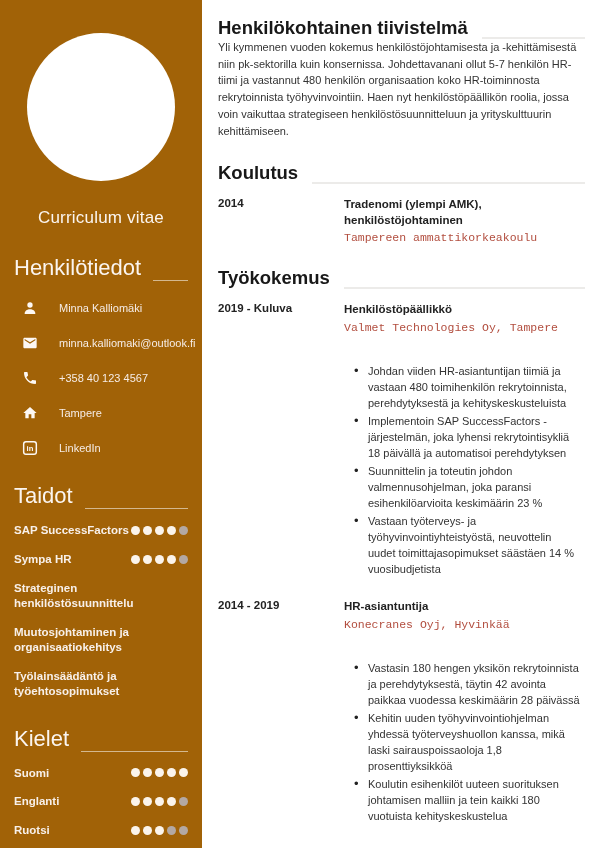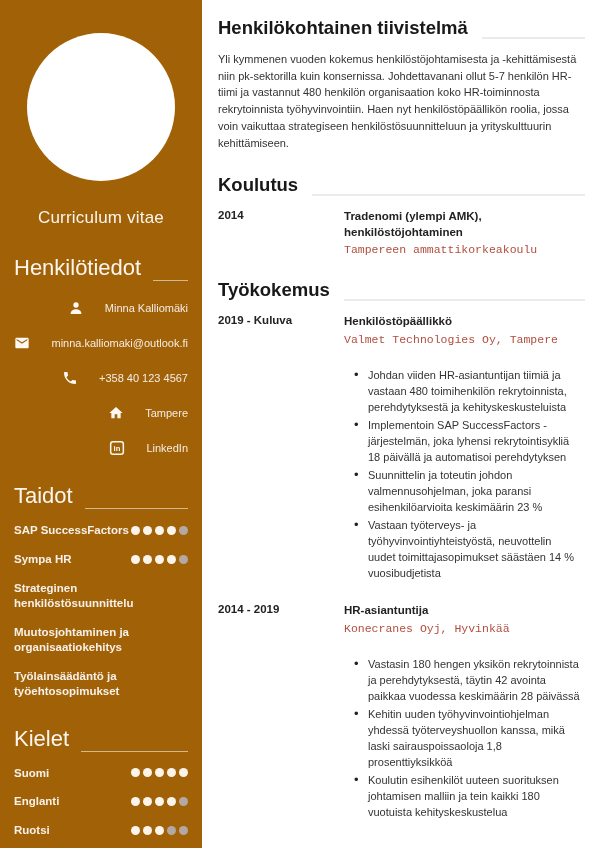--- a/index.html
+++ b/index.html
@@ -9,43 +9,43 @@
 
   
   .sidebar { width:202px; flex-shrink:0; background:#a16207; color:#fbf5f0; padding:33px 14px 20px 14px; }
   .photo { width:148px; height:148px; border-radius:50%; background:#ffffff; margin:0 auto; }
   .cv-title { text-align:center; font-size:17px; font-weight:400; color:#fbf5f0; margin-top:27px; letter-spacing:.2px; }
   .side-section { margin-top:27px; }
   .side-heading { display:flex; align-items:flex-end; gap:12px; font-size:22px; font-weight:400; color:#fbf5f0; }
   .side-heading .rule { flex:1; height:1px; background:rgba(255,255,255,.55); }
 
   .contact-list { margin-top:8px; }
-  .contact-item { display:flex; align-items:center; gap:13px; margin-top:19px; font-size:11px; color:#f6ece6;justify-content:flex-end; }
+  .contact-item { display:flex; align-items:center; gap:13px; margin-top:19px; font-size:11px; color:#f6ece6; }
   .cicon { width:32px; height:16px; flex-shrink:0; display:flex; align-items:center; justify-content:center; }
   .cicon svg { width:16px; height:16px; fill:#fdf8f4; }
 
   .skill-row { display:flex; justify-content:space-between; align-items:center; gap:2px; margin-top:14px; font-size:11.5px; font-weight:700; color:#f8f0ea; line-height:1.3; }
   .skill-label { max-width:176px; }
   .dots { display:flex; gap:3px; flex-shrink:0; }
   .dot { width:9px; height:9px; border-radius:50%; display:inline-block; }
   .dot-filled { background:#fbf4eb; }
   .dot-empty { background:#b3a8a3; }
 
   
   .main { flex:1; padding:17px 15px 0 16px; color:#363636; }
   .section-heading { display:flex; align-items:flex-end; gap:14px; font-size:18.5px; font-weight:700; color:#181818; }
   .section-heading .rule { flex:1; height:2px; background:#ecebe9; }
-  .summary-text { margin-top:12px; font-size:11px; line-height:1.52; color:#333333; }
+  .summary-text { font-size:11px; line-height:1.52; color:#333333; }
 
   .section { margin-top:23px; }
   .entry { display:grid; grid-template-columns:126px 1fr; margin-top:13px; }
   .entry-period { font-size:11.5px; font-weight:700; color:#222222; }
   .entry-title { font-size:11.5px; font-weight:700; color:#222222; line-height:1.35; }
   .entry-subtitle { font-size:11.5px; color:#b24e3f; margin-top:3px;font-family:Liberation Mono, monospace; }
-  .bullets { list-style:none; margin-top:21px; padding-left:10px; }
+  .bullets { list-style:none; margin-top:29px; padding-left:10px; }
   .bullets li { position:relative; padding-left:14px; font-size:11px; line-height:1.46; color:#333333; max-width:228px; margin-bottom:2px; }
   .bullets li::before { content:"\2022"; position:absolute; left:0; top:-1px; font-size:13px; color:#222; }
   .entry + .entry { margin-top:20px; }
 </style>
 </head>
 <body>
 
 <div class="page">
 
   <aside class="sidebar">

